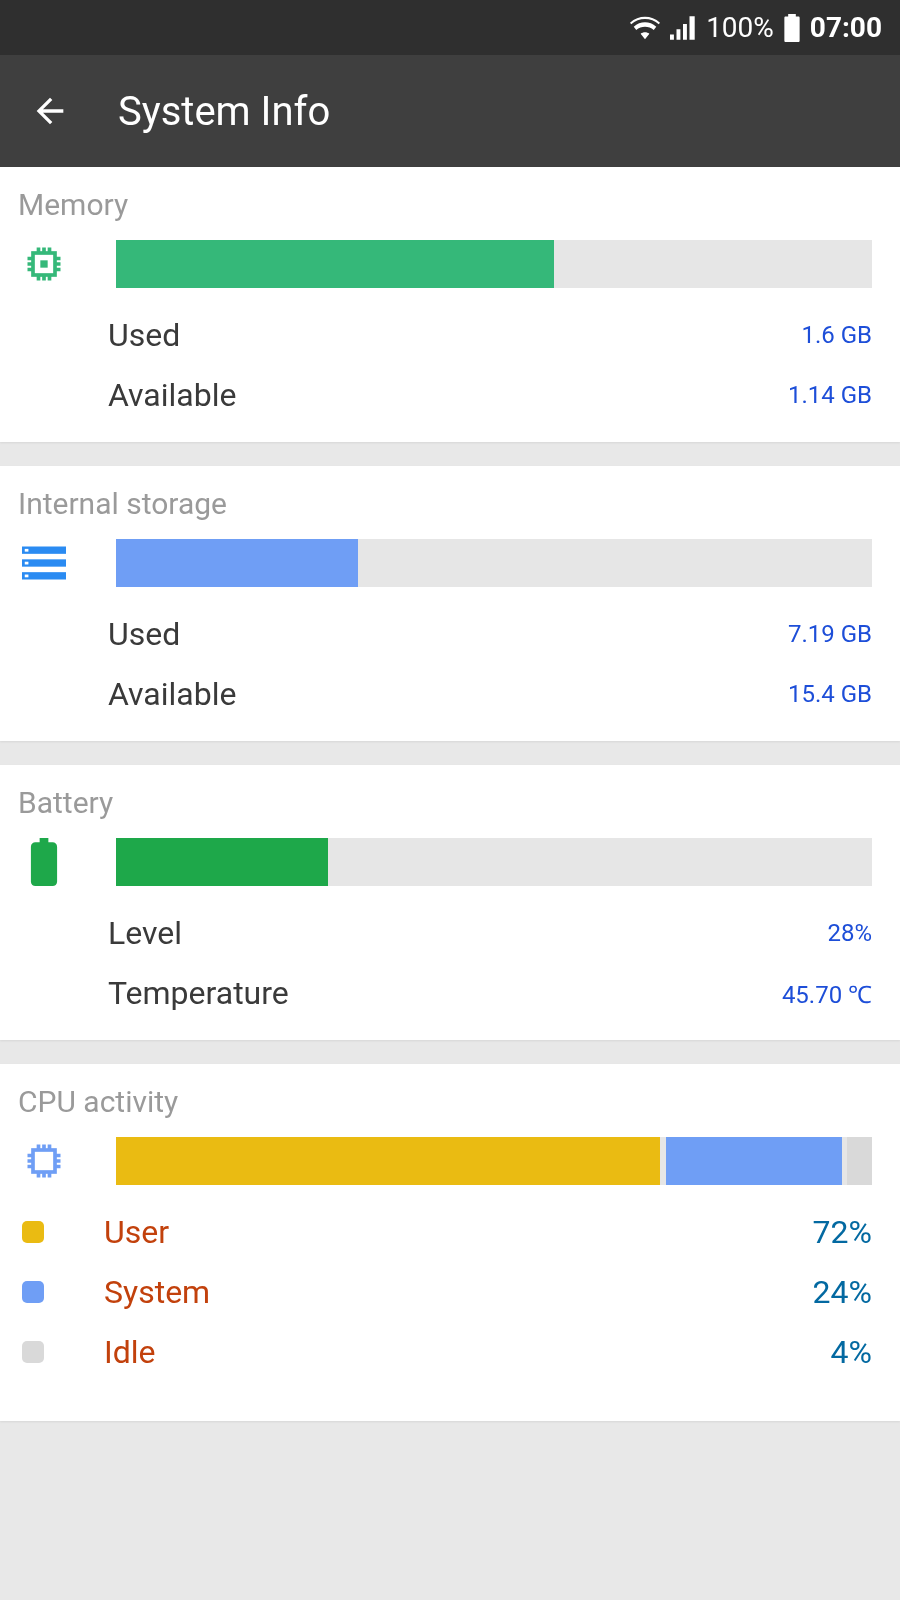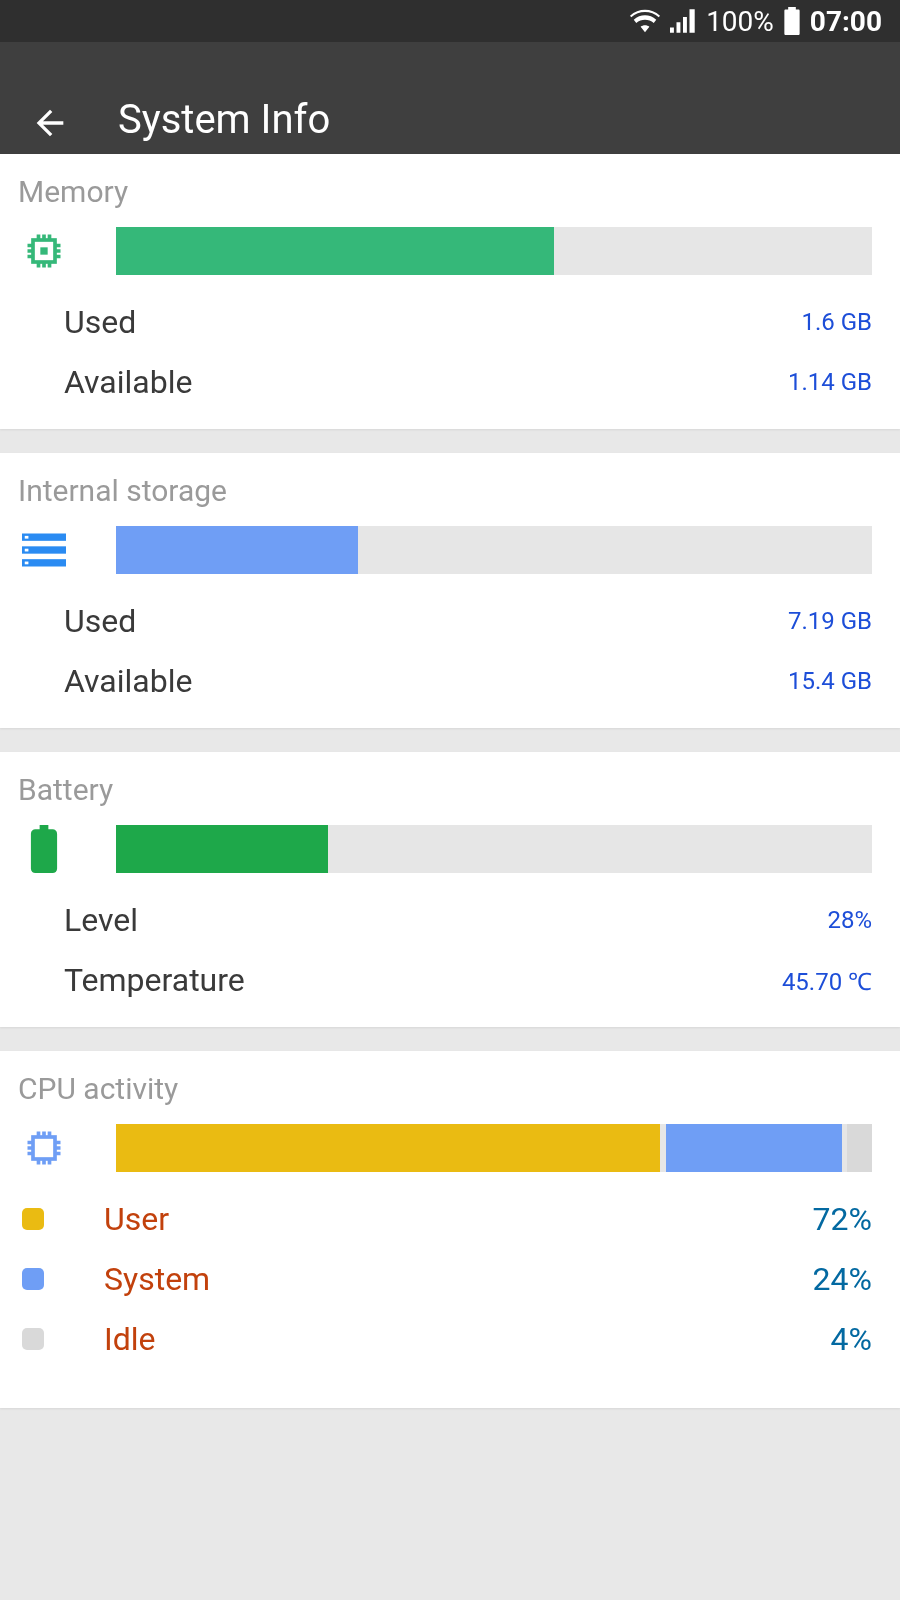--- a/index.html
+++ b/index.html
@@ -1,42 +1,42 @@
 <!DOCTYPE html>
 <html><head>
 <meta charset="utf-8">
 <style>
   * { box-sizing: border-box; margin: 0; padding: 0; }
   html, body { width: 900px; height: 1600px; font-family: -apple-system, Roboto, "Segoe UI", sans-serif; background: #e8e8e8; overflow: hidden; }
   .statusbar {
-    height: 42px; background: #2f2f2f; color: #fff;
+    height: 55px; background: #2f2f2f; color: #fff;
     display: flex; align-items: center; justify-content: flex-end;
     padding: 0 18px; font-size: 28px; gap: 10px; font-weight: 400;
   }
   .statusbar .sb-icon { display: inline-flex; align-items: center; }
   .appbar {
     height: 112px; background: #3f3f3f; color: #fff;
-    display: flex; align-items: flex-end; padding: 11px 30px; gap: 48px;
+    display: flex; align-items: center; padding: 11px 30px; gap: 48px;
   }
   .appbar .back { width: 40px; height: 40px; display:flex; align-items:center; justify-content:center; }
   .appbar .title { font-size: 40px; font-weight: 400; }
   .content { }
   .card {
     background: #fff; margin-bottom: 24px; padding: 0 28px 28px 16px;
     box-shadow: 0 1px 2px rgba(0,0,0,.08);
   }
   .card-title {
     color: #9a9a9a; font-size: 30px; padding: 20px 0 18px 2px;
   }
   .row-main { display: flex; align-items: center; gap: 44px; }
   .icon-col { width: 56px; display:flex; justify-content:center; }
   .bar-wrap { flex: 1; height: 48px; background: #e6e6e6; position: relative; overflow:hidden; }
   .bar-fill { position:absolute; left:0; top:0; bottom:0; }
   .bar-seg  { position:absolute; top:0; bottom:0; }
-  .kv-list { margin-left: 48px; margin-top: 28px; }
+  .kv-list { margin-left: 92px; margin-top: 28px; }
   .kv { display:flex; justify-content: space-between; align-items:center; margin-bottom: 22px; }
   .kv:last-child { margin-bottom: 0; gap: 16px; }
   .kv .k { font-size: 32px; color: #3a3a3a; }
   .kv .v { font-size: 24px; color: #1d4ed8; }
   .cpu-kv-list { margin-top: 28px; }
   .cpu-kv { display:flex; align-items:center; margin-bottom: 22px; }
   .cpu-kv .swatch { width: 22px; height: 22px; border-radius: 5px; margin: 0 60px 0 6px; }
   .cpu-kv .k { font-size: 32px; color: #c2410c; flex: 0 0 auto; }
   .cpu-kv .v { font-size: 32px; color: #0369a1; margin-left:auto; }
 </style>

